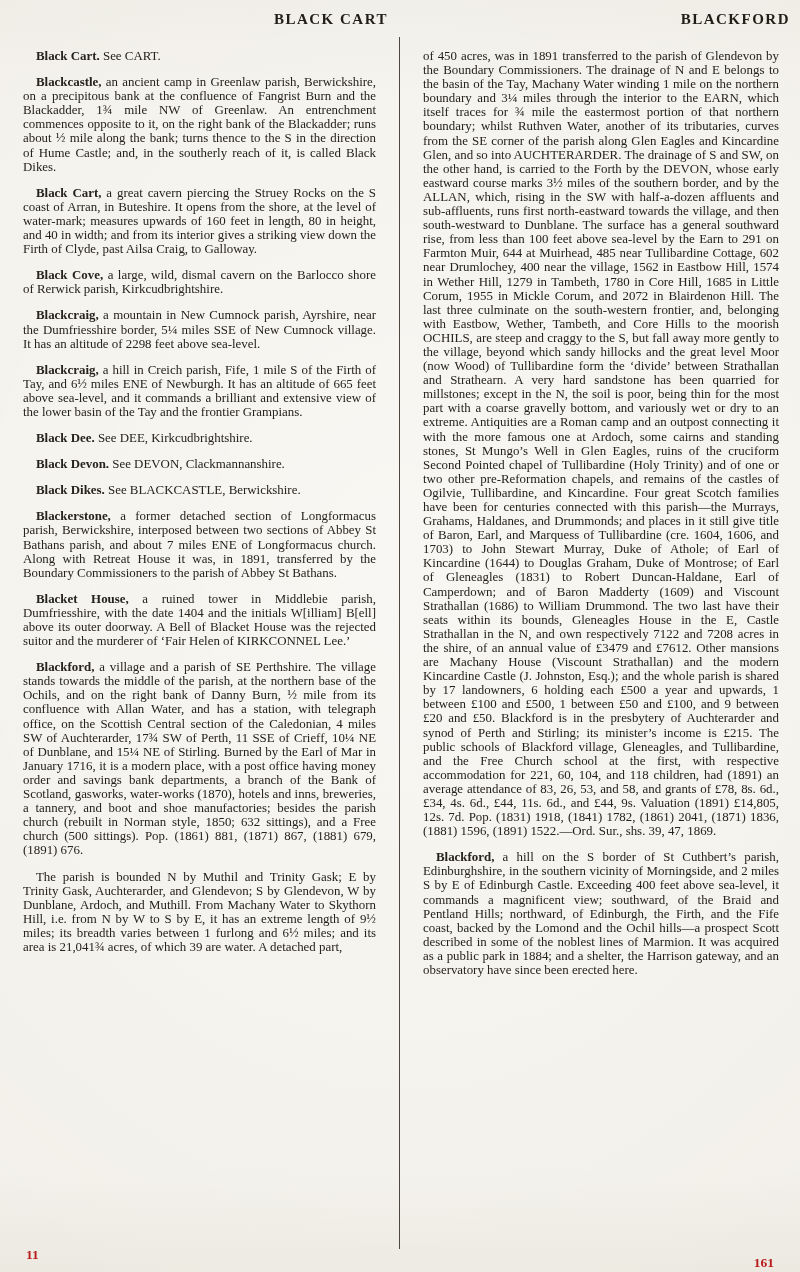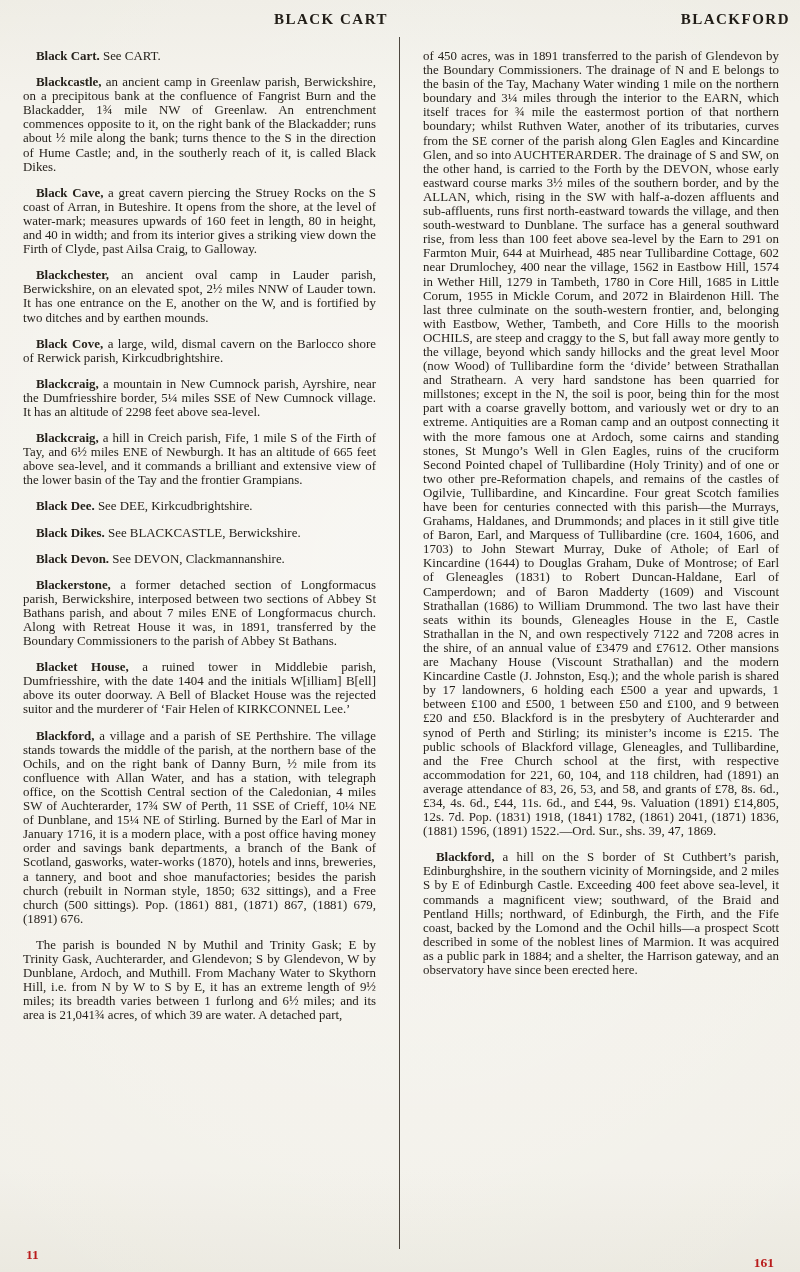--- a/index.html
+++ b/index.html
@@ -39,28 +39,27 @@
 </head>
 <body>
 
 <div class="running-head" id="head-left">BLACK CART</div>
 <div class="running-head" id="head-right">BLACKFORD</div>
 
 <div class="columns">
   <div class="column col-left">
     <p class="entry"><b class="lead">Black Cart.</b><span> See CART.</span></p>
     <p class="entry"><b class="lead">Blackcastle,</b><span> an ancient camp in Greenlaw parish, Berwickshire, on a precipitous bank at the confluence of Fangrist Burn and the Blackadder, 1¾ mile NW of Greenlaw. An entrenchment commences opposite to it, on the right bank of the Blackadder; runs about ½ mile along the bank; turns thence to the S in the direction of Hume Castle; and, in the southerly reach of it, is called Black Dikes.</span></p>
-    <p class="entry"><b class="lead">Black Cave,</b><span> a great cavern piercing the Struey Rocks on the S coast of Arran, in Buteshire. It opens from the shore, at the level of water-mark; measures upwards of 160 feet in length, 80 in height, and 40 in width; and from its interior gives a striking view down the Firth of Clyde, past Ailsa Craig, to Galloway.</span></p>
-    <p class="entry"><b class="lead">Blackchester,</b><span> an ancient oval camp in Lauder parish, Berwickshire, on an elevated spot, 2½ miles NNW of Lauder town. It has one entrance on the E, another on the W, and is fortified by two ditches and by earthen mounds.</span></p>
+    <p class="entry"><b class="lead">Black Cart,</b><span> a great cavern piercing the Struey Rocks on the S coast of Arran, in Buteshire. It opens from the shore, at the level of water-mark; measures upwards of 160 feet in length, 80 in height, and 40 in width; and from its interior gives a striking view down the Firth of Clyde, past Ailsa Craig, to Galloway.</span></p>
     <p class="entry"><b class="lead">Black Cove,</b><span> a large, wild, dismal cavern on the Barlocco shore of Rerwick parish, Kirkcudbrightshire.</span></p>
     <p class="entry"><b class="lead">Blackcraig,</b><span> a mountain in New Cumnock parish, Ayrshire, near the Dumfriesshire border, 5¼ miles SSE of New Cumnock village. It has an altitude of 2298 feet above sea-level.</span></p>
     <p class="entry"><b class="lead">Blackcraig,</b><span> a hill in Creich parish, Fife, 1 mile S of the Firth of Tay, and 6½ miles ENE of Newburgh. It has an altitude of 665 feet above sea-level, and it commands a brilliant and extensive view of the lower basin of the Tay and the frontier Grampians.</span></p>
     <p class="entry"><b class="lead">Black Dee.</b><span> See DEE, Kirkcudbrightshire.</span></p>
+    <p class="entry"><b class="lead">Black Devon.</b><span> See DEVON, Clackmannanshire.</span></p>
     <p class="entry"><b class="lead">Black Dikes.</b><span> See BLACKCASTLE, Berwickshire.</span></p>
-    <p class="entry"><b class="lead">Black Devon.</b><span> See DEVON, Clackmannanshire.</span></p>
     <p class="entry"><b class="lead">Blackerstone,</b><span> a former detached section of Longformacus parish, Berwickshire, interposed between two sections of Abbey St Bathans parish, and about 7 miles ENE of Longformacus church. Along with Retreat House it was, in 1891, transferred by the Boundary Commissioners to the parish of Abbey St Bathans.</span></p>
     <p class="entry"><b class="lead">Blacket House,</b><span> a ruined tower in Middlebie parish, Dumfriesshire, with the date 1404 and the initials W[illiam] B[ell] above its outer doorway. A Bell of Blacket House was the rejected suitor and the murderer of ‘Fair Helen of KIRKCONNEL Lee.’</span></p>
     <p class="entry"><b class="lead">Blackford,</b><span> a village and a parish of SE Perthshire. The village stands towards the middle of the parish, at the northern base of the Ochils, and on the right bank of Danny Burn, ½ mile from its confluence with Allan Water, and has a station, with telegraph office, on the Scottish Central section of the Caledonian, 4 miles SW of Auchterarder, 17¾ SW of Perth, 11 SSE of Crieff, 10¼ NE of Dunblane, and 15¼ NE of Stirling. Burned by the Earl of Mar in January 1716, it is a modern place, with a post office having money order and savings bank departments, a branch of the Bank of Scotland, gasworks, water-works (1870), hotels and inns, breweries, a tannery, and boot and shoe manufactories; besides the parish church (rebuilt in Norman style, 1850; 632 sittings), and a Free church (500 sittings). Pop. (1861) 881, (1871) 867, (1881) 679, (1891) 676.</span></p>
     <p class="entry"><b class="lead"></b><span>The parish is bounded N by Muthil and Trinity Gask; E by Trinity Gask, Auchterarder, and Glendevon; S by Glendevon, W by Dunblane, Ardoch, and Muthill. From Machany Water to Skythorn Hill, i.e. from N by W to S by E, it has an extreme length of 9½ miles; its breadth varies between 1 furlong and 6½ miles; and its area is 21,041¾ acres, of which 39 are water. A detached part,</span></p>
   </div>
   <div class="gutter">
     <div class="rule"></div>
   </div>
   <div class="column col-right">
     <p class="entry no-indent"><b class="lead"></b><span>of 450 acres, was in 1891 transferred to the parish of Glendevon by the Boundary Commissioners. The drainage of N and E belongs to the basin of the Tay, Machany Water winding 1 mile on the northern boundary and 3¼ miles through the interior to the EARN, which itself traces for ¾ mile the eastermost portion of that northern boundary; whilst Ruthven Water, another of its tributaries, curves from the SE corner of the parish along Glen Eagles and Kincardine Glen, and so into AUCHTERARDER. The drainage of S and SW, on the other hand, is carried to the Forth by the DEVON, whose early eastward course marks 3½ miles of the southern border, and by the ALLAN, which, rising in the SW with half-a-dozen affluents and sub-affluents, runs first north-eastward towards the village, and then south-westward to Dunblane. The surface has a general southward rise, from less than 100 feet above sea-level by the Earn to 291 on Farmton Muir, 644 at Muirhead, 485 near Tullibardine Cottage, 602 near Drumlochey, 400 near the village, 1562 in Eastbow Hill, 1574 in Wether Hill, 1279 in Tambeth, 1780 in Core Hill, 1685 in Little Corum, 1955 in Mickle Corum, and 2072 in Blairdenon Hill. The last three culminate on the south-western frontier, and, belonging with Eastbow, Wether, Tambeth, and Core Hills to the moorish OCHILS, are steep and craggy to the S, but fall away more gently to the village, beyond which sandy hillocks and the great level Moor (now Wood) of Tullibardine form the ‘divide’ between Strathallan and Strathearn. A very hard sandstone has been quarried for millstones; except in the N, the soil is poor, being thin for the most part with a coarse gravelly bottom, and variously wet or dry to an extreme. Antiquities are a Roman camp and an outpost connecting it with the more famous one at Ardoch, some cairns and standing stones, St Mungo’s Well in Glen Eagles, ruins of the cruciform Second Pointed chapel of Tullibardine (Holy Trinity) and of one or two other pre-Reformation chapels, and remains of the castles of Ogilvie, Tullibardine, and Kincardine. Four great Scotch families have been for centuries connected with this parish—the Murrays, Grahams, Haldanes, and Drummonds; and places in it still give title of Baron, Earl, and Marquess of Tullibardine (cre. 1604, 1606, and 1703) to John Stewart Murray, Duke of Athole; of Earl of Kincardine (1644) to Douglas Graham, Duke of Montrose; of Earl of Gleneagles (1831) to Robert Duncan-Haldane, Earl of Camperdown; and of Baron Madderty (1609) and Viscount Strathallan (1686) to William Drummond. The two last have their seats within its bounds, Gleneagles House in the E, Castle Strathallan in the N, and own respectively 7122 and 7208 acres in the shire, of an annual value of £3479 and £7612. Other mansions are Machany House (Viscount Strathallan) and the modern Kincardine Castle (J. Johnston, Esq.); and the whole parish is shared by 17 landowners, 6 holding each £500 a year and upwards, 1 between £100 and £500, 1 between £50 and £100, and 9 between £20 and £50. Blackford is in the presbytery of Auchterarder and synod of Perth and Stirling; its minister’s income is £215. The public schools of Blackford village, Gleneagles, and Tullibardine, and the Free Church school at the first, with respective accommodation for 221, 60, 104, and 118 children, had (1891) an average attendance of 83, 26, 53, and 58, and grants of £78, 8s. 6d., £34, 4s. 6d., £44, 11s. 6d., and £44, 9s. Valuation (1891) £14,805, 12s. 7d. Pop. (1831) 1918, (1841) 1782, (1861) 2041, (1871) 1836, (1881) 1596, (1891) 1522.—Ord. Sur., shs. 39, 47, 1869.</span></p>

